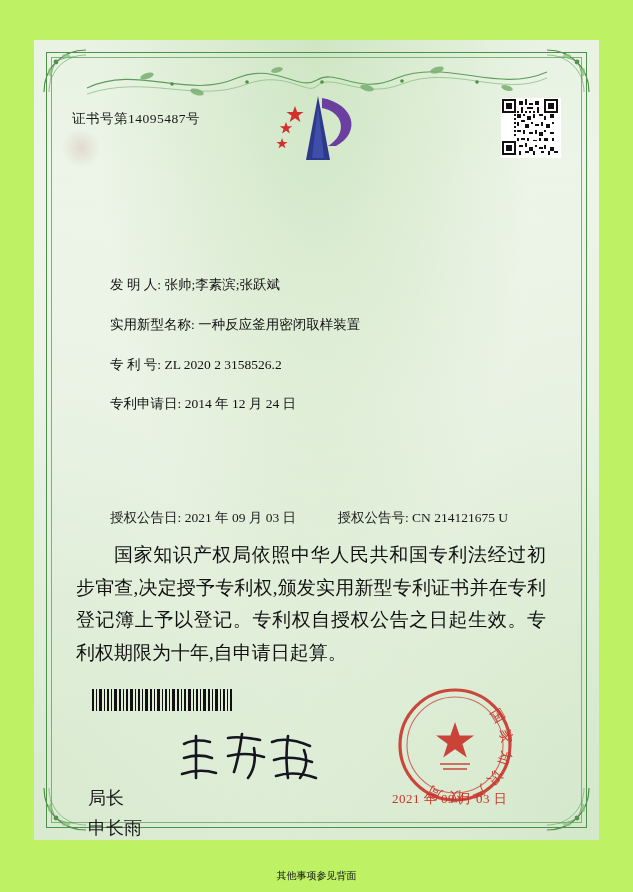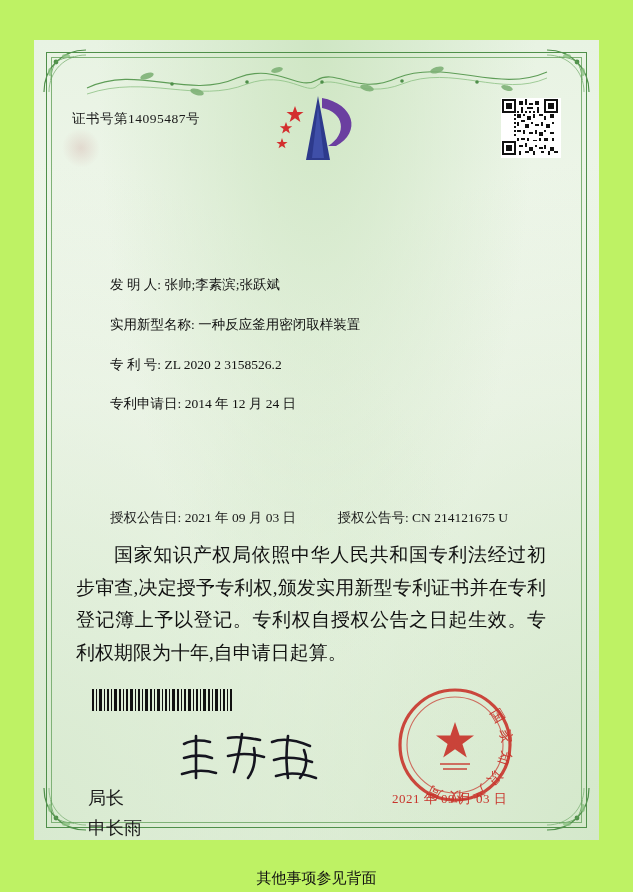--- a/index.html
+++ b/index.html
@@ -219,21 +219,21 @@
     text-align: center;
     font-size: 12.5px;
     color: #111;
   }
   .bottom-note {
     position: absolute;
     left: 0;
     right: 0;
     top: 869px;
     text-align: center;
-    font-size: 15px;
+    font-size: 10px;
     color: #111;
   }
   
   .smudge {
     position: absolute;
     left: 62px;
     top: 128px;
     width: 38px;
     height: 40px;
     background: radial-gradient(ellipse at 50% 50%, rgba(190,120,120,0.22) 0%, rgba(190,120,120,0) 70%);

